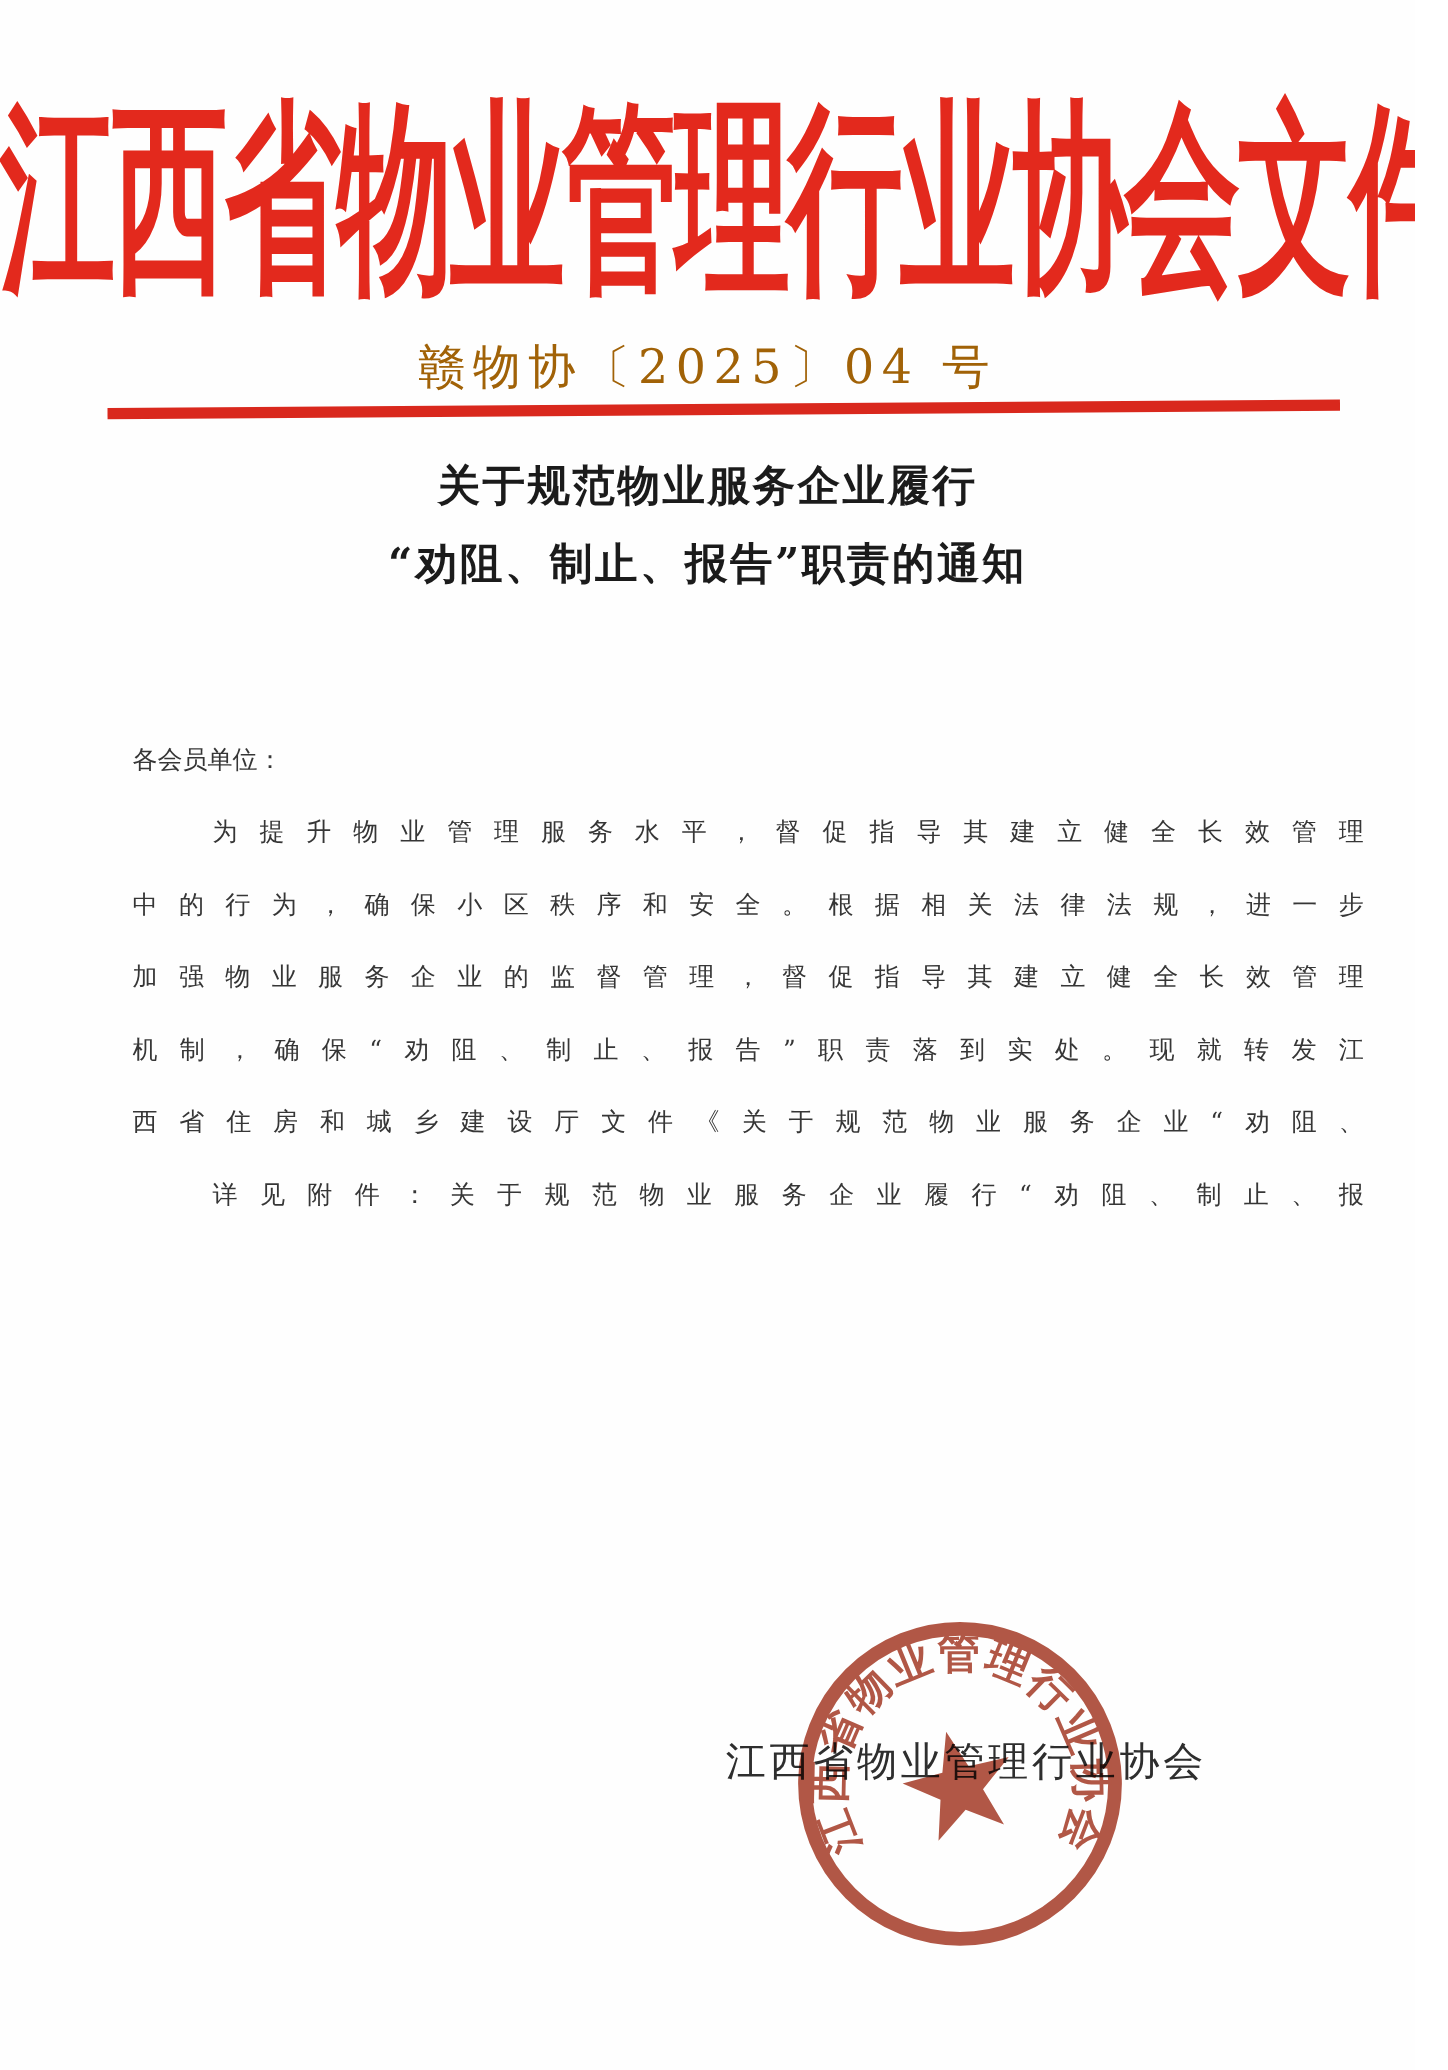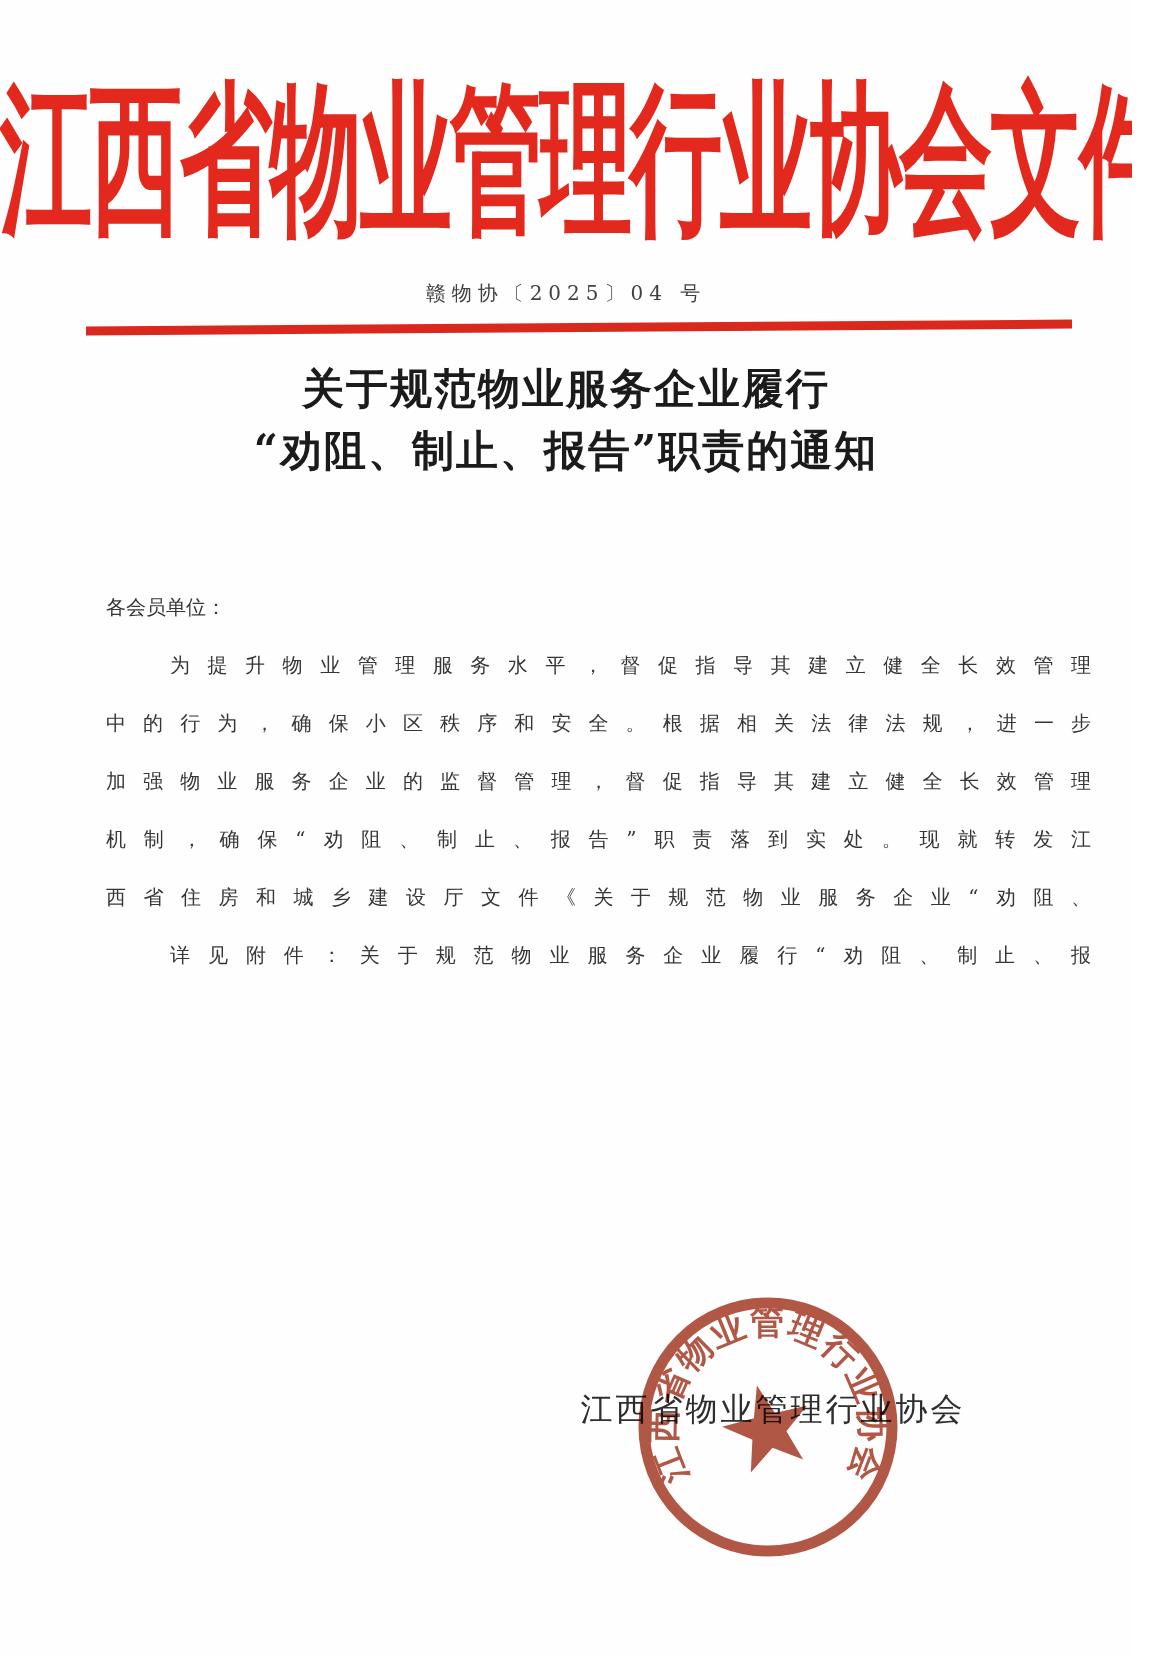--- a/index.html
+++ b/index.html
@@ -25,41 +25,41 @@
     transform: scaleY(1.78);
     transform-origin: 50% 0;
     font-family: "DejaVu Serif", serif;
   }
 
   
   .doc-number {
     position: absolute;
     top: 274px; left: 0; right: 0;
     text-align: center;
-    font-size: 20px;
+    font-size: 38px;
     line-height: 38px;
     letter-spacing: 6px;
-    color: #404040;
+    color: #a16207;
   }
 
   
   .red-rule {
     position: absolute;
     top: 323px; left: 86px;
     width: 986px; height: 9px;
     background: #d9281d;
     transform: rotate(-0.4deg);
   }
 
   
   .notice-title {
     position: absolute;
     top: 358px; left: 0; right: 0;
     text-align: center;
-    font-size: 42px;
+    font-size: 34px;
     font-weight: bold;
     line-height: 62px;
     color: #1b1b1b;
     letter-spacing: 2px;
   }
 
   
   .body-block {
     position: absolute;
     top: 578px; left: 106px;

